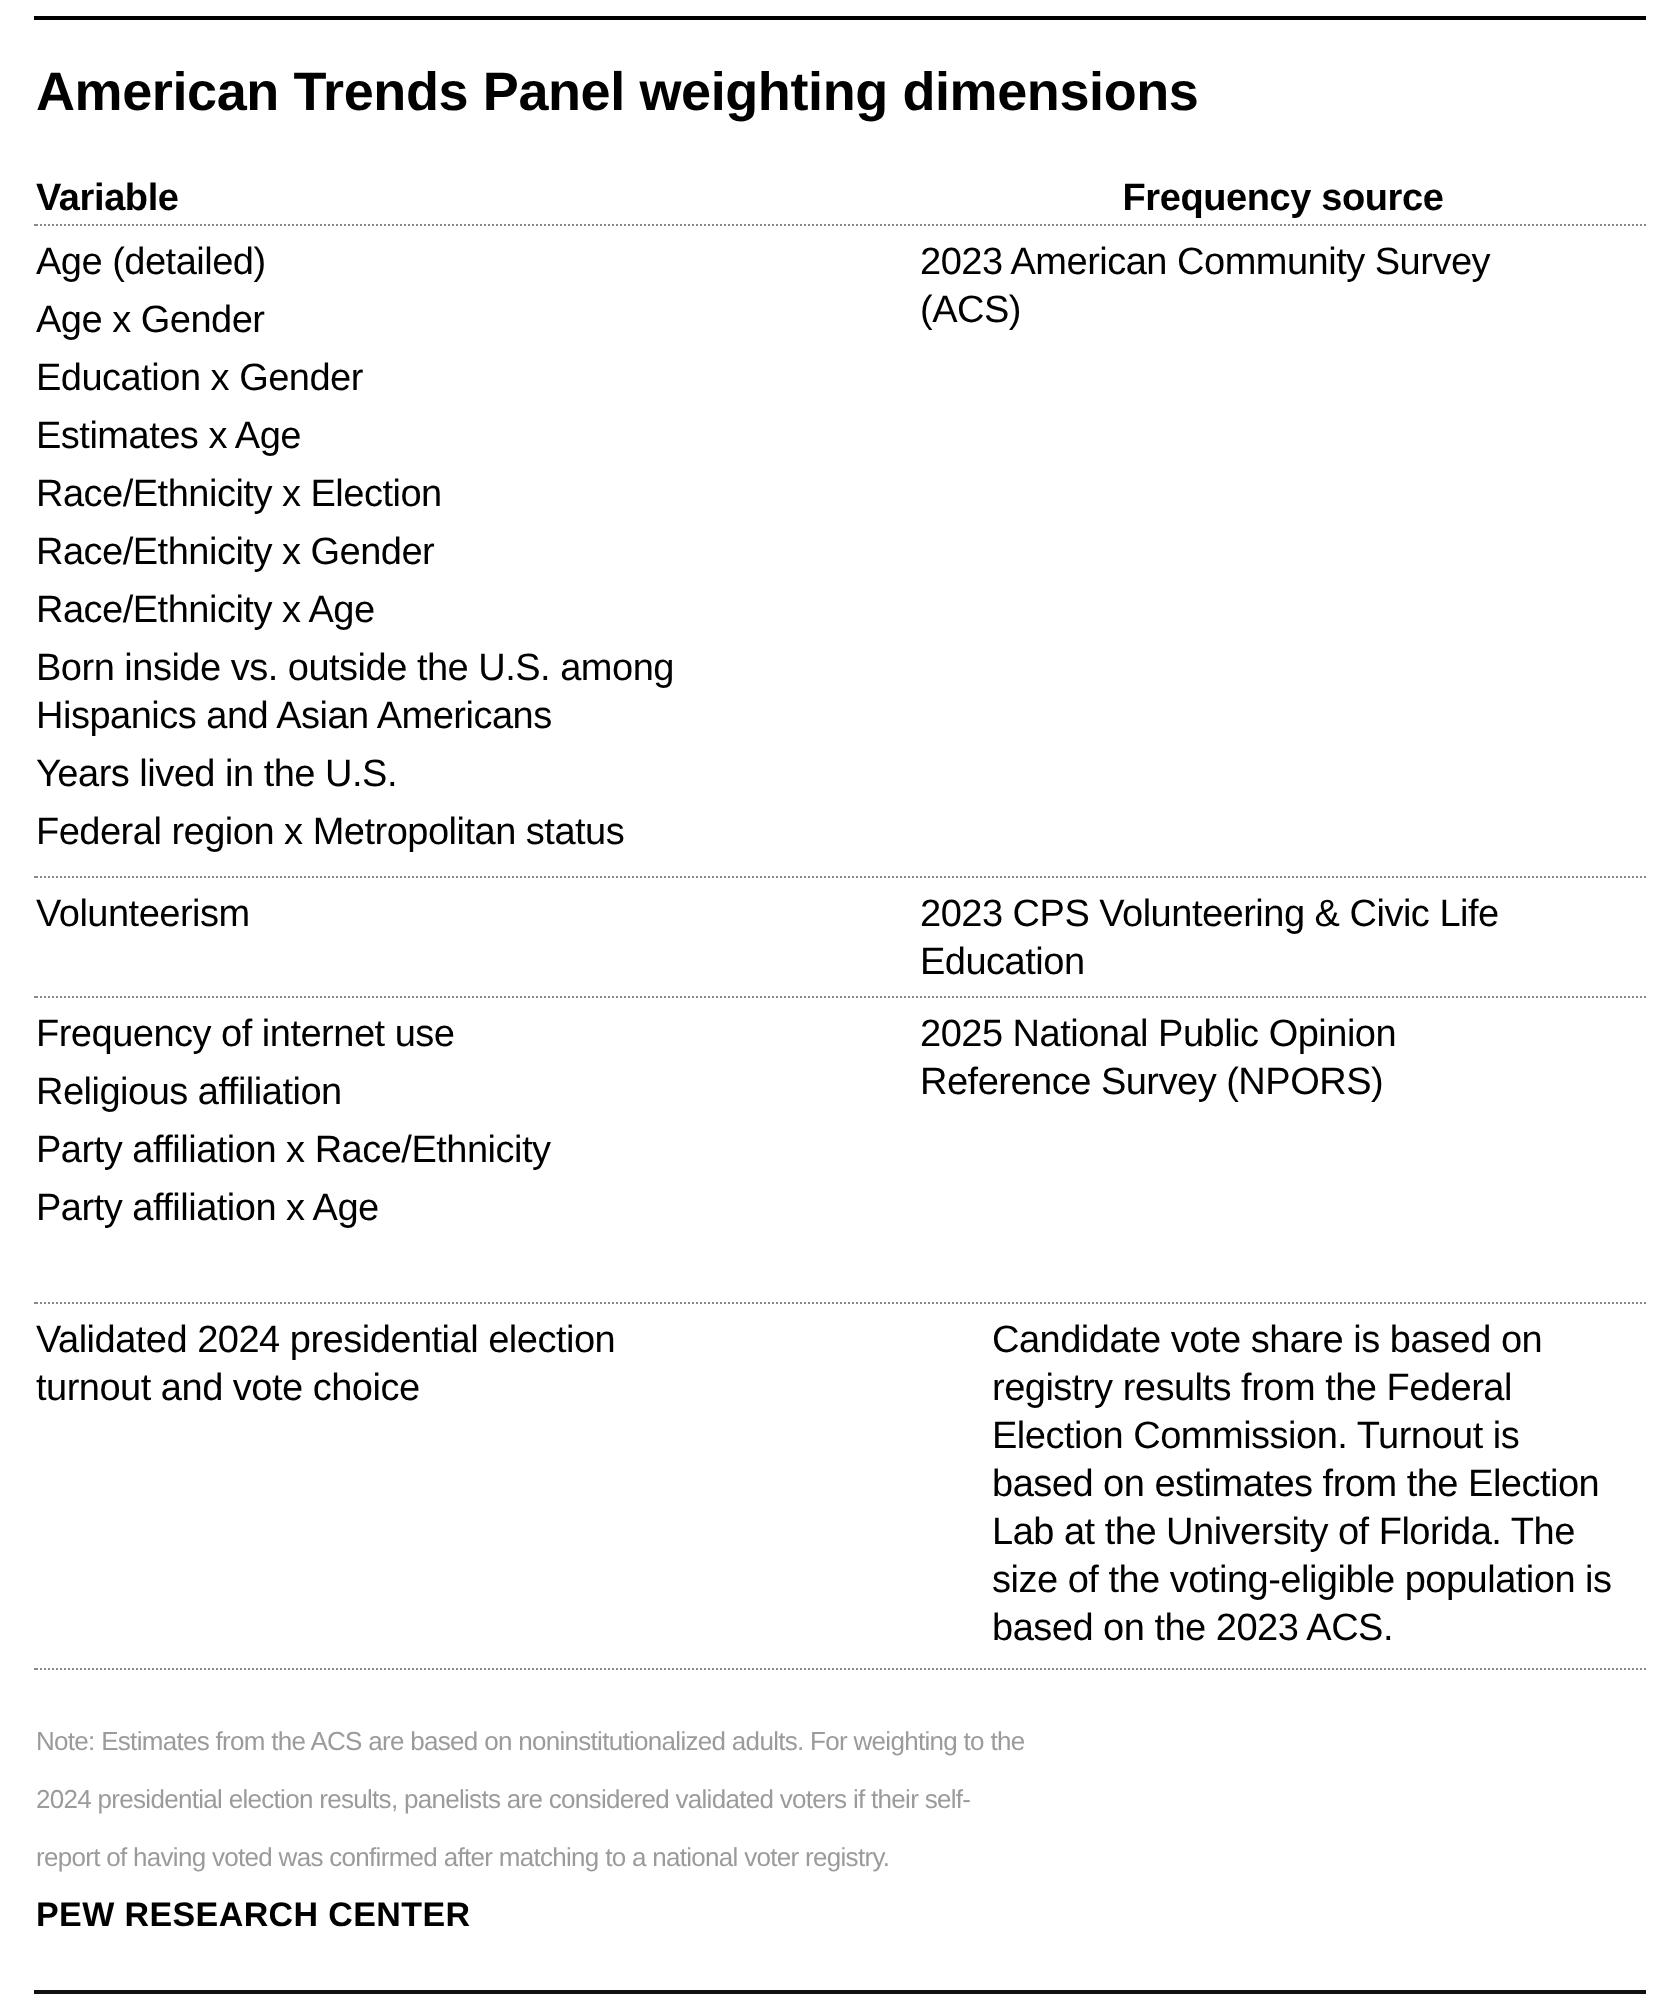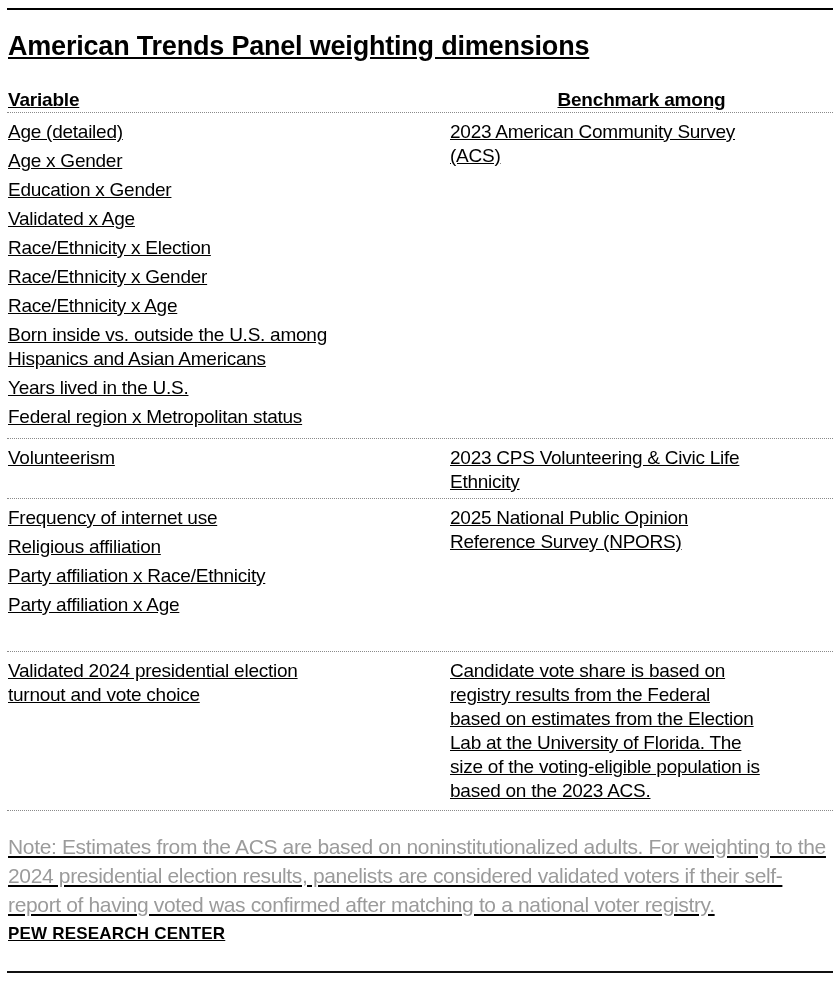--- a/index.html
+++ b/index.html
@@ -5,21 +5,21 @@
   * { box-sizing: border-box; }
   html, body { margin: 0; padding: 0; }
   body {
     width: 840px;
     height: 1004px;
     background: #ffffff;
     color: #000000;
     font-family: "Liberation Sans", sans-serif;
     overflow: hidden;
   }
-  .page { padding: 0 7px; text-decoration: underline; }
+  .page { padding: 0 17px; }
 
   .rule { border-top: 2px solid #000000; height: 0; }
   .rule.top { margin-top: 8px; }
   .rule.bottom { margin-top: 27px; border-top-color: #111111; }
 
   h1.title {
     font-size: 27px;
     line-height: 32px;
     font-weight: bold;
     letter-spacing: -0.2px;
@@ -38,32 +38,32 @@
   .hdr.bench { text-align: center; }
 
   .sec {
     display: grid;
     grid-template-columns: 443px 1fr;
     border-bottom: 1px dotted #8a8a8a;
   }
   .sec.s1 { padding: 7px 0 9px; }
   .sec.s2 { padding: 7px 0 4px; }
   .sec.s3 { padding: 7px 0 34px; }
-  .sec.s4 { padding: 7px 0 7px; }
+  .sec.s4 { padding: 7px 0 7px; gap: 36px; }
 
   .cell { font-size: 19px; line-height: 24px; letter-spacing: -0.25px; }
   .cell.varcell { padding-left: 1px; }
   .item { margin-bottom: 5px; }
   .item:last-child { margin-bottom: 0; }
   .line { white-space: nowrap; }
 
   .note {
     padding: 21px 0 0 1px;
     color: #9b9b9b;
-    font-size: 21px;
+    font-size: 13px;
     line-height: 29px;
     letter-spacing: -0.35px;
   }
   .note-line { white-space: nowrap; }
 
   .wordmark {
     margin: 5px 0 0 1px;
     font-size: 17px;
     line-height: 20px;
     font-weight: bold;
@@ -74,38 +74,38 @@
 <body>
 
 <div class="page">
 
   <div class="rule top"></div>
 
   <h1 class="title">American Trends Panel weighting dimensions</h1>
 
   <div class="hdr-row">
     <div class="hdr var">Variable</div>
-    <div class="hdr bench">Benchmark among</div>
+    <div class="hdr bench">Frequency source</div>
   </div>
 
   <div>
 
     <section class="sec s1">
       <div class="cell varcell">
         <div class="item">
             <div class="line">Age (detailed)</div>
           </div>
         <div class="item">
             <div class="line">Age x Gender</div>
           </div>
         <div class="item">
             <div class="line">Education x Gender</div>
           </div>
         <div class="item">
-            <div class="line">Validated x Age</div>
+            <div class="line">Estimates x Age</div>
           </div>
         <div class="item">
             <div class="line">Race/Ethnicity x Election</div>
           </div>
         <div class="item">
             <div class="line">Race/Ethnicity x Gender</div>
           </div>
         <div class="item">
             <div class="line">Race/Ethnicity x Age</div>
           </div>
@@ -127,21 +127,21 @@
     </section>
 
     <section class="sec s2">
       <div class="cell varcell">
         <div class="item">
             <div class="line">Volunteerism</div>
           </div>
       </div>
       <div class="cell benchcell">
         <div class="line">2023 CPS Volunteering &amp; Civic Life</div>
-        <div class="line">Ethnicity</div>
+        <div class="line">Education</div>
       </div>
     </section>
 
     <section class="sec s3">
       <div class="cell varcell">
         <div class="item">
             <div class="line">Frequency of internet use</div>
           </div>
         <div class="item">
             <div class="line">Religious affiliation</div>
@@ -162,20 +162,21 @@
     <section class="sec s4">
       <div class="cell varcell">
         <div class="item">
           <div class="line">Validated 2024 presidential election</div>
           <div class="line">turnout and vote choice</div>
         </div>
       </div>
       <div class="cell benchcell">
         <div class="line">Candidate vote share is based on</div>
         <div class="line">registry results from the Federal</div>
+        <div class="line">Election Commission. Turnout is</div>
         <div class="line">based on estimates from the Election</div>
         <div class="line">Lab at the University of Florida. The</div>
         <div class="line">size of the voting-eligible population is</div>
         <div class="line">based on the 2023 ACS.</div>
       </div>
     </section>
 
   </div>
 
   <div class="note">

